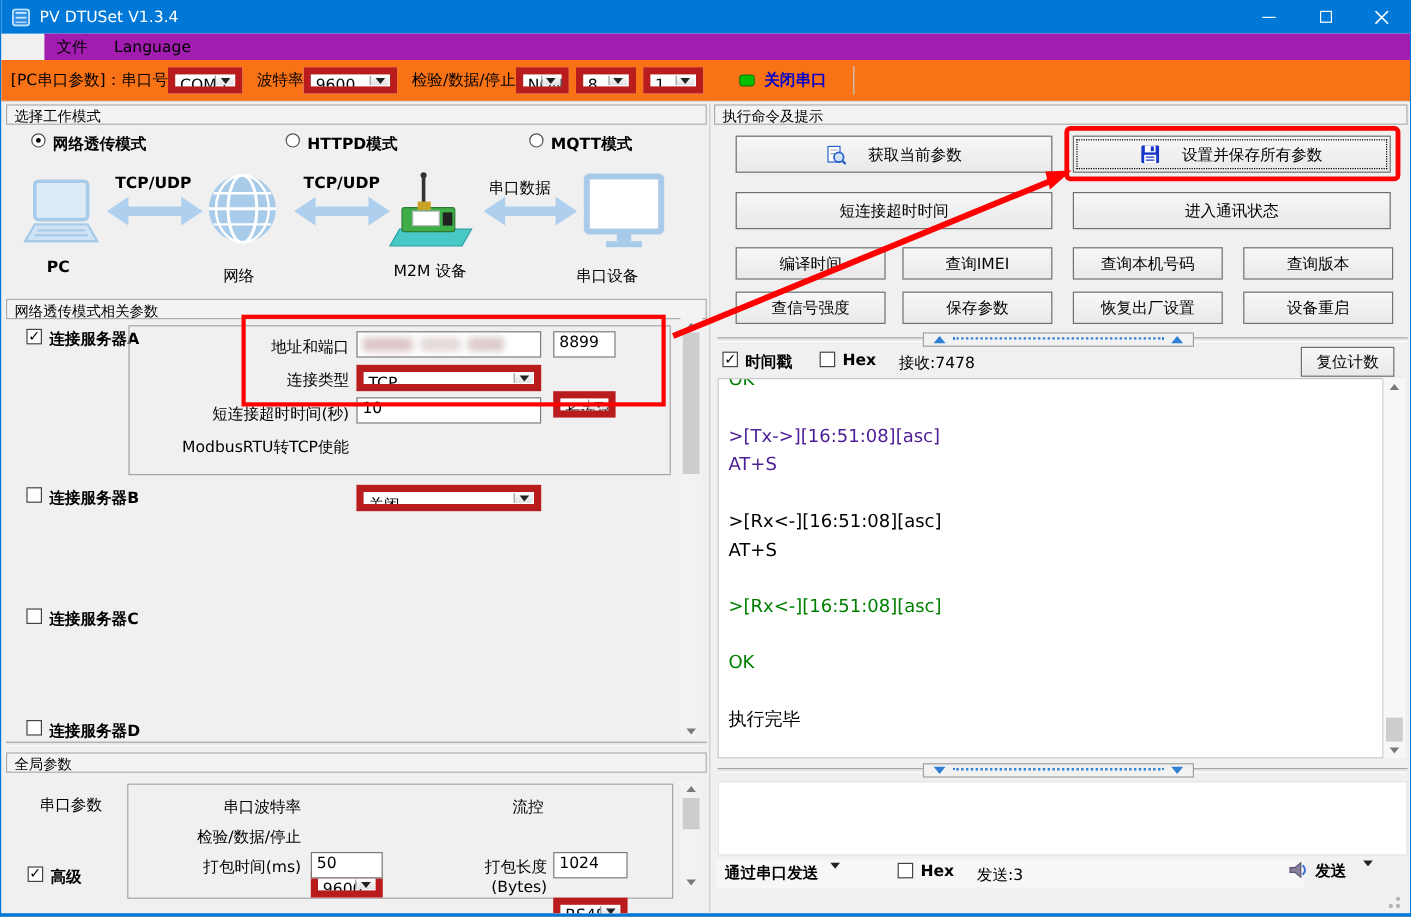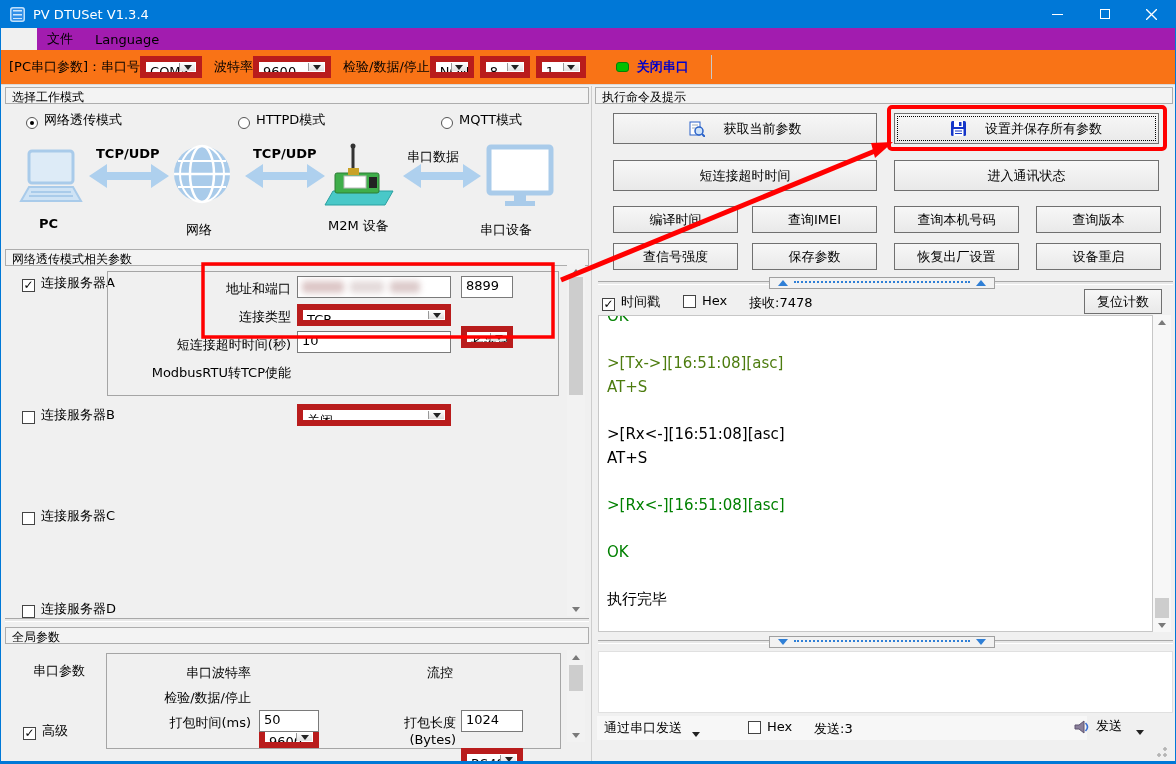--- a/index.html
+++ b/index.html
@@ -43,21 +43,21 @@
   .tri-d{width:0;height:0;border-left:4px solid transparent;border-right:4px solid transparent;
     border-top:5px solid #222;}
   .tri-u-b{width:0;height:0;border-left:5px solid transparent;border-right:5px solid transparent;
     border-bottom:6px solid #2f7fd6;}
   .tri-d-b{width:0;height:0;border-left:5px solid transparent;border-right:5px solid transparent;
     border-top:6px solid #2f7fd6;}
   .chk{width:13px;height:13px;border:1px solid #444;background:#fff;font-size:12px;line-height:11px;
     text-align:center;color:#000;flex:none;}
   .radio{width:12px;height:12px;border:1px solid #555;border-radius:50%;background:#fff;position:relative;flex:none;}
   .radio.sel:before{content:"";position:absolute;left:3px;top:3px;width:4px;height:4px;border-radius:50%;background:#000;}
-  .lbl{display:flex;align-items:flex-end;gap:6px;}
+  .lbl{display:flex;align-items:flex-start;gap:6px;font-weight:bold;}
   .bar{background:#f3f3f3;border:1px solid #adadad;font-size:12px;padding:1px 0 0 6px;height:17px;}
   .btn{background:linear-gradient(#f7f7f7,#e9e9e9);border:1px solid #707070;
     display:flex;align-items:center;justify-content:center;font-size:13px;gap:19px;}
   .btn.focusdot{outline:1px dotted #000;outline-offset:-4px;}
   .panelbox{border:1px solid #a5a5a5;}
   .rt{text-align:right;}
 
   
   .sbv{background:#f2f2f2;width:18px;}
   .sb-thumb{position:absolute;left:2px;right:2px;background:#cdcdcd;}
@@ -67,21 +67,21 @@
 
   
   .groove{height:4px;border-top:1px solid #a8a8a8;border-bottom:1px solid #fff;background:#e8e8e8;}
   .split-handle{position:absolute;height:12px;border:1px solid #a0a0a0;background:#f2f2f2;
     display:flex;align-items:center;padding:0 8px;gap:6px;}
   .leader{flex:1;border-bottom:2px dotted #2f7fd6;height:0;margin-bottom:2px;}
 
   .log{position:absolute;background:#fff;border:1px solid #c7c7c7;overflow:hidden;
     font-size:15px;}
   .log-line{height:23.6px;line-height:23.6px;padding-left:8px;white-space:nowrap;}
-  .c-b{color:#4d7c0f;} .c-g{color:#008000;} .c-k{color:#000;}
+  .c-b{color:#4c1d95;} .c-g{color:#008000;} .c-k{color:#000;}
 
   .annot{position:absolute;left:0;top:0;pointer-events:none;}
   .redact{display:flex;gap:6px;filter:blur(3px);margin-top:3px;}
   .redact i{display:block;height:12px;border-radius:3px;}
   .led{width:13px;height:10px;border-radius:3px;background:#00c000;border:1px solid #058005;}
   .blue-bold{color:#0000cc;font-weight:bold;}
   .grip{position:absolute;width:10px;height:10px;
     background:
      radial-gradient(circle at 8px 2px,#b5b5b5 1.5px,transparent 2px),
      radial-gradient(circle at 8px 8px,#b5b5b5 1.5px,transparent 2px),

